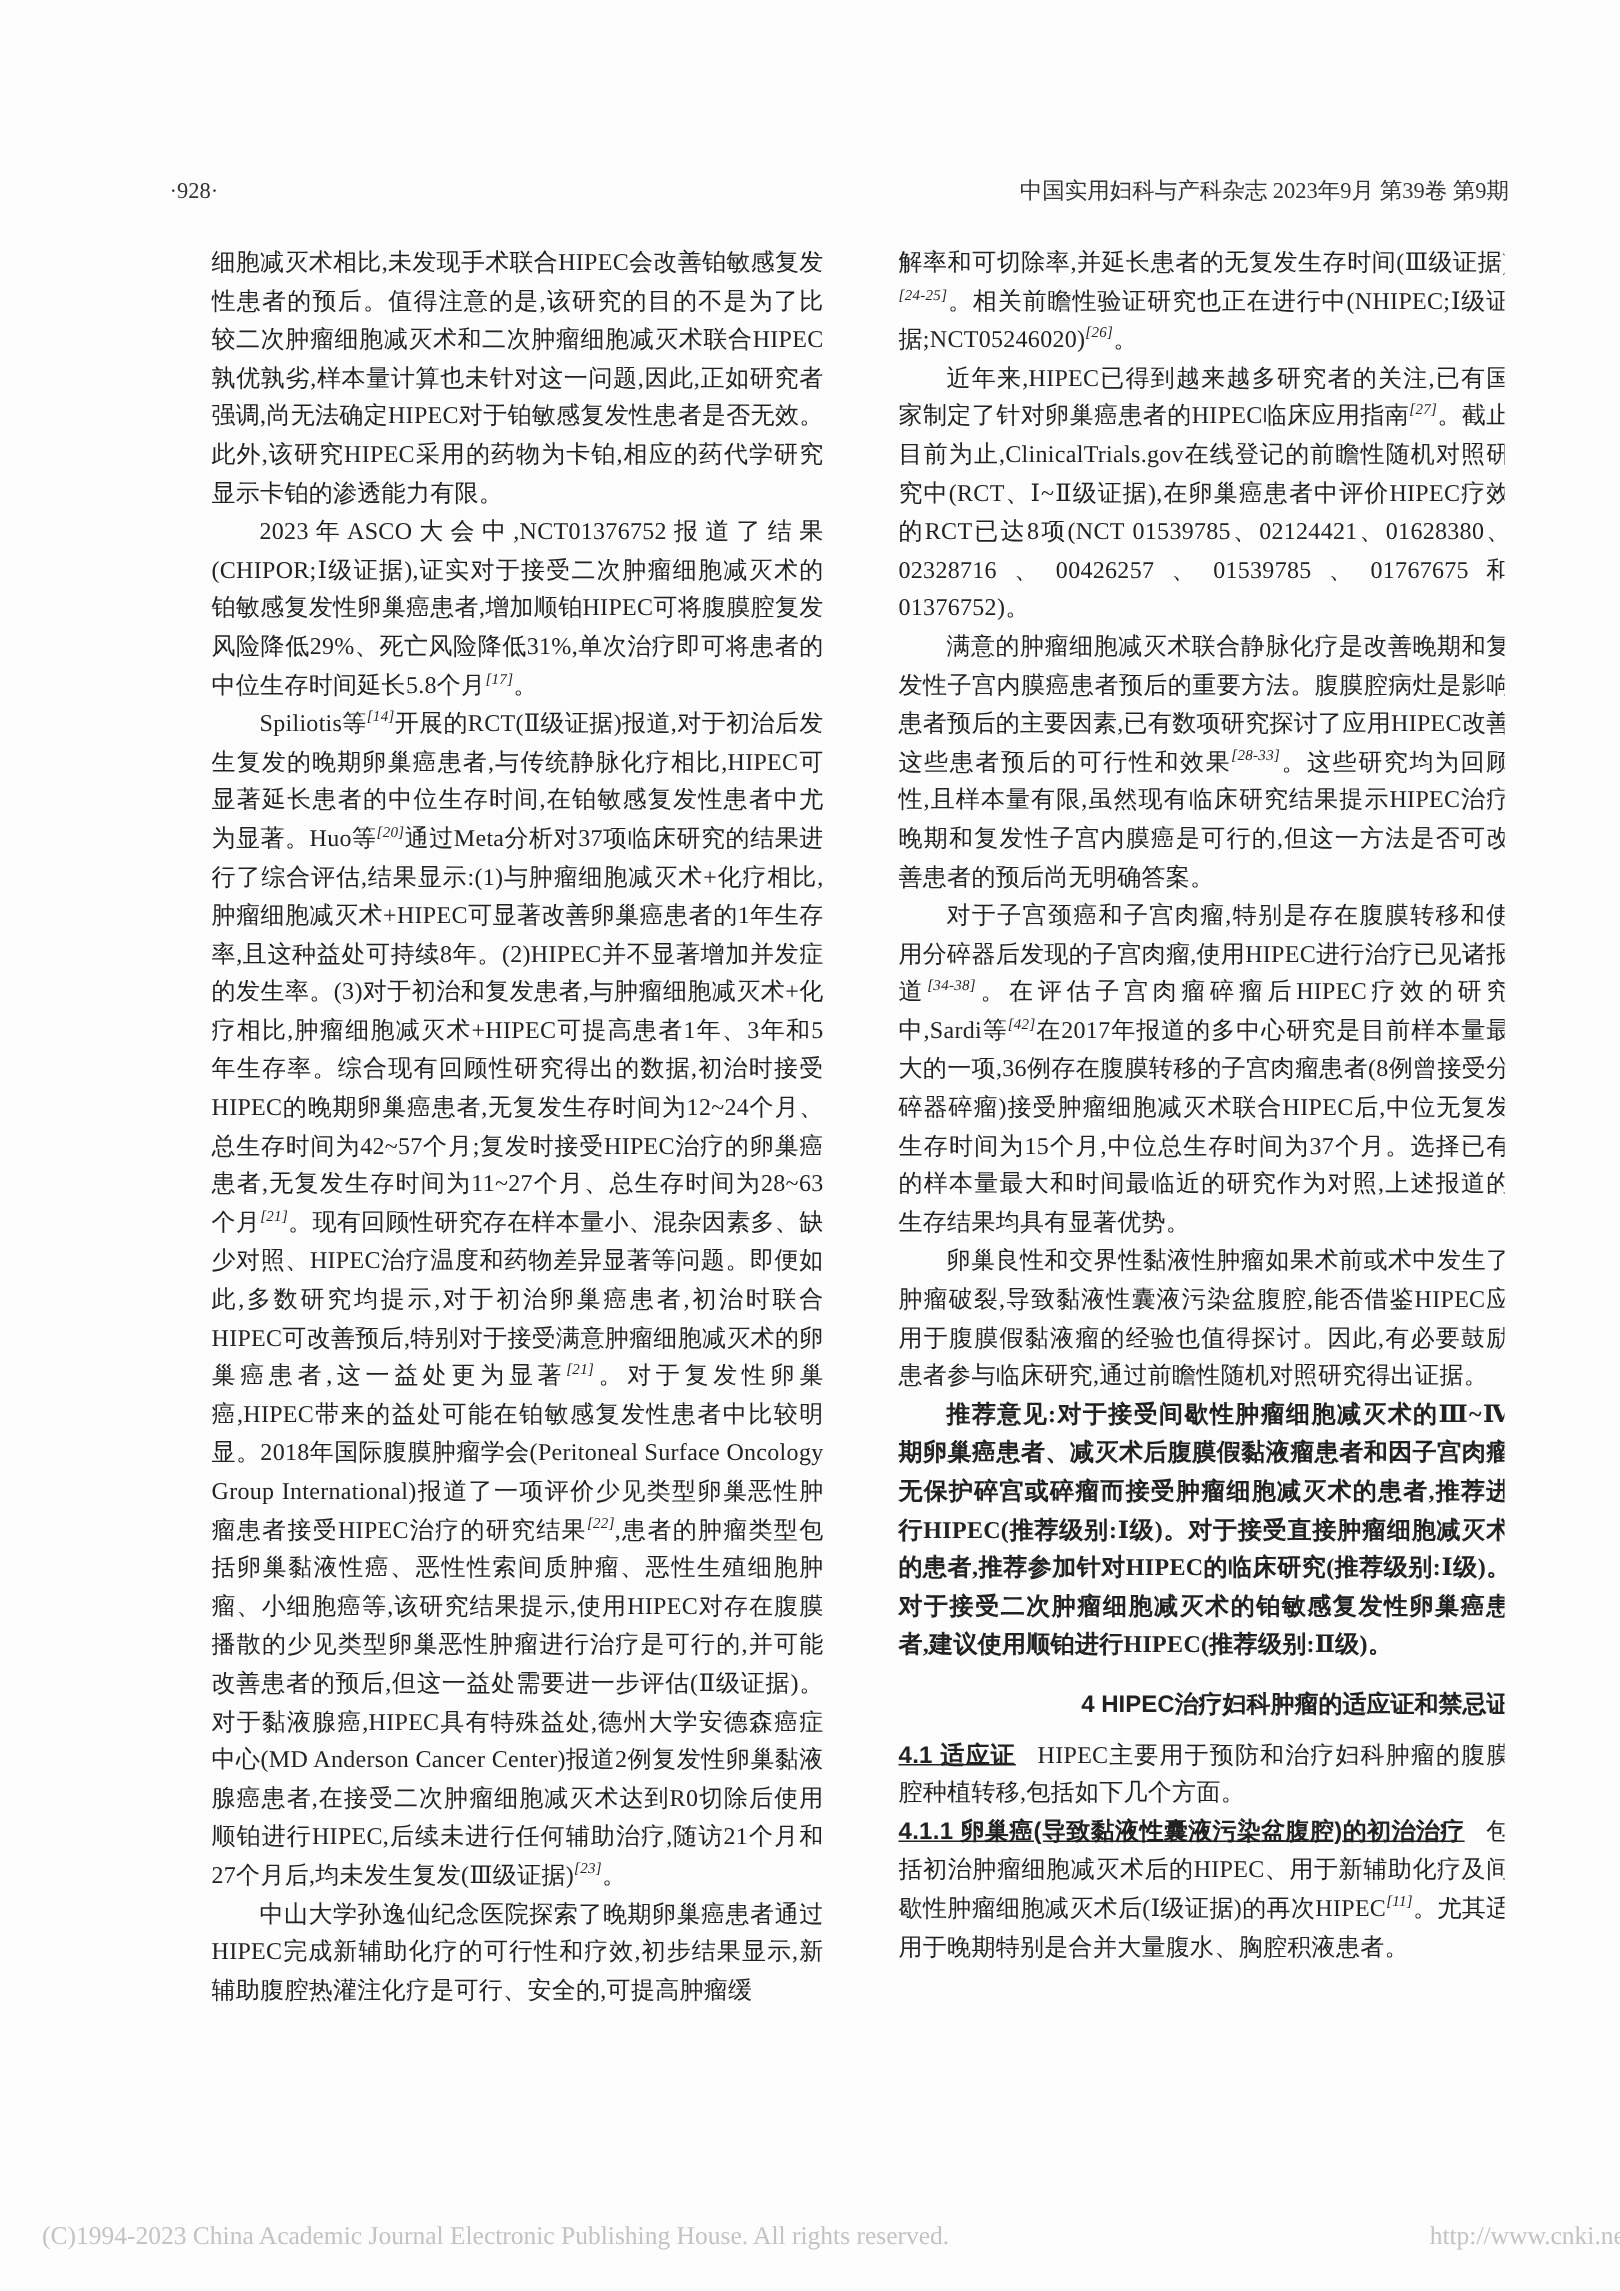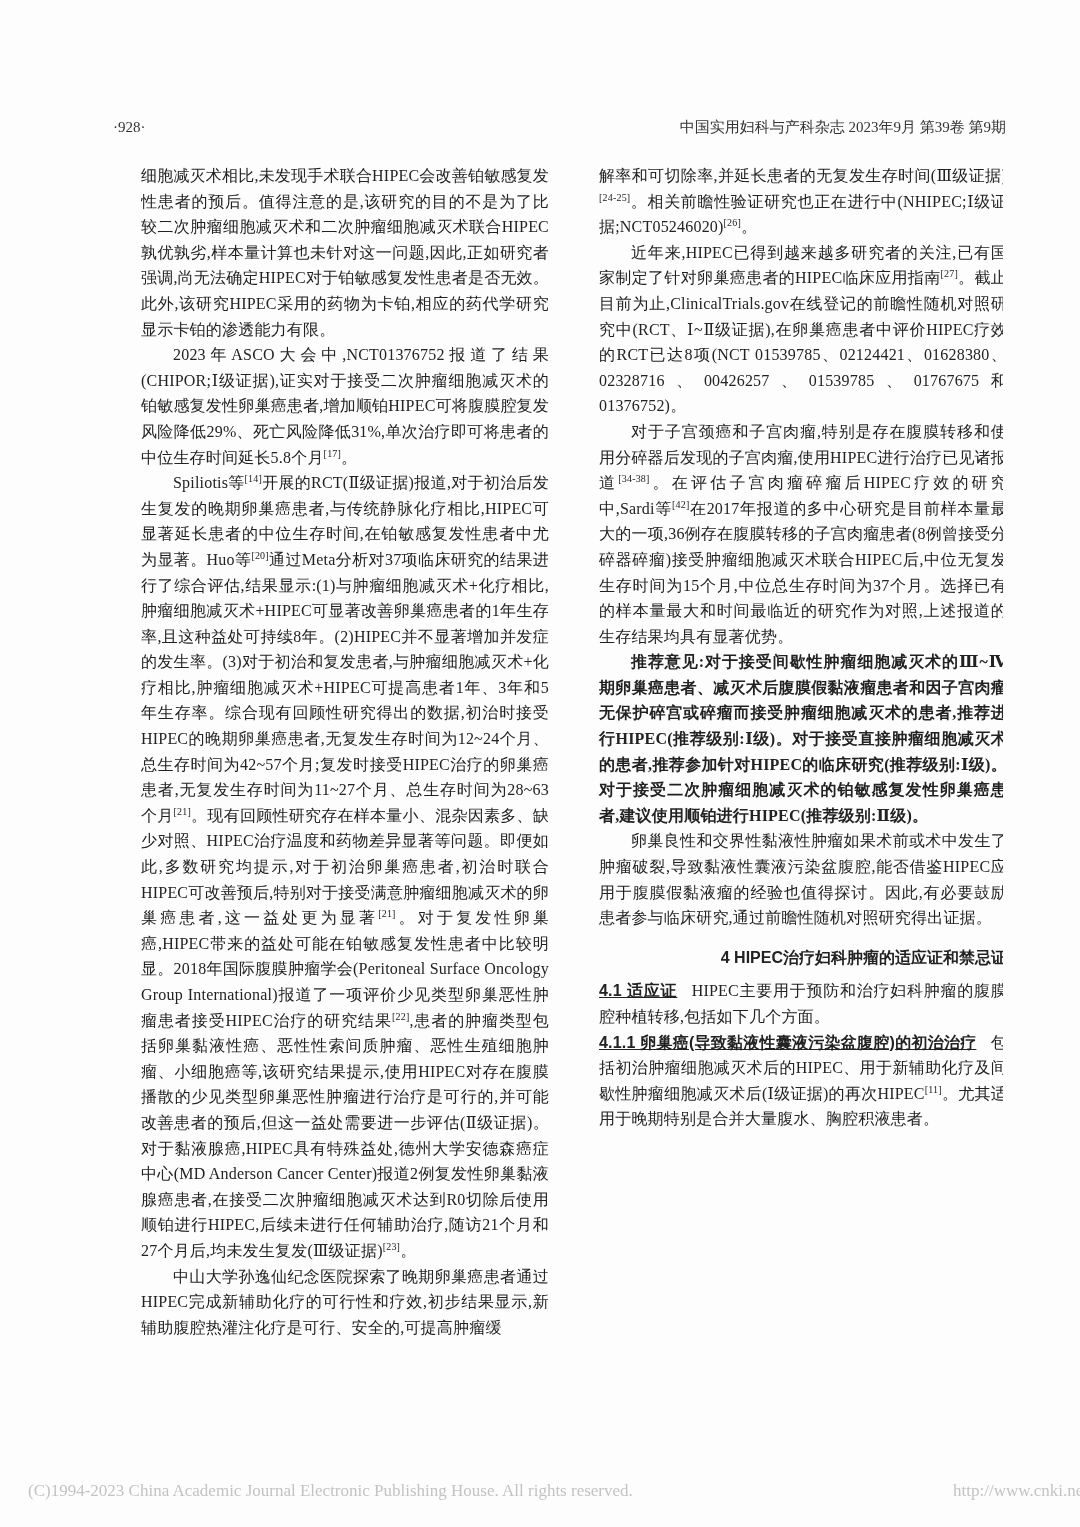--- a/index.html
+++ b/index.html
@@ -24,21 +24,21 @@
   .col{width:408px;flex:0 0 408px;}
   .para{
     margin:0;
     font-size:16px;line-height:25.6px;
     text-align:justify;
     letter-spacing:0.2px;
   }
   .ind{text-indent:2em;}
   .noind{text-indent:0;}
   .bold{font-weight:bold;}
-  .para sup{font-size:10px;line-height:0;vertical-align:super;}
+  .para sup{font-size:10px;line-height:0;vertical-align:super;font-style:italic;}
   .sec-heading{
     margin:14px 0 8px 0;
     font-family:"Liberation Sans","DejaVu Sans",sans-serif;
     font-weight:bold;
     font-size:16px;line-height:25.6px;
     text-align:right;
   }
   .sublabel{
     font-family:"Liberation Sans","DejaVu Sans",sans-serif;
     font-weight:600;
@@ -68,23 +68,24 @@
     <div class="col">
       <p class="para noind"><span>细胞减灭术相比,未发现手术联合HIPEC会改善铂敏感复发性患者的预后。值得注意的是,该研究的目的不是为了比较二次肿瘤细胞减灭术和二次肿瘤细胞减灭术联合HIPEC孰优孰劣,样本量计算也未针对这一问题,因此,正如研究者强调,尚无法确定HIPEC对于铂敏感复发性患者是否无效。此外,该研究HIPEC采用的药物为卡铂,相应的药代学研究显示卡铂的渗透能力有限。</span></p>
       <p class="para ind"><span>2023年ASCO大会中,NCT01376752报道了结果(CHIPOR;Ⅰ级证据),证实对于接受二次肿瘤细胞减灭术的铂敏感复发性卵巢癌患者,增加顺铂HIPEC可将腹膜腔复发风险降低29%、死亡风险降低31%,单次治疗即可将患者的中位生存时间延长5.8个月<sup>[17]</sup>。</span></p>
       <p class="para ind"><span>Spiliotis等<sup>[14]</sup>开展的RCT(Ⅱ级证据)报道,对于初治后发生复发的晚期卵巢癌患者,与传统静脉化疗相比,HIPEC可显著延长患者的中位生存时间,在铂敏感复发性患者中尤为显著。Huo等<sup>[20]</sup>通过Meta分析对37项临床研究的结果进行了综合评估,结果显示:(1)与肿瘤细胞减灭术+化疗相比,肿瘤细胞减灭术+HIPEC可显著改善卵巢癌患者的1年生存率,且这种益处可持续8年。(2)HIPEC并不显著增加并发症的发生率。(3)对于初治和复发患者,与肿瘤细胞减灭术+化疗相比,肿瘤细胞减灭术+HIPEC可提高患者1年、3年和5年生存率。综合现有回顾性研究得出的数据,初治时接受HIPEC的晚期卵巢癌患者,无复发生存时间为12~24个月、总生存时间为42~57个月;复发时接受HIPEC治疗的卵巢癌患者,无复发生存时间为11~27个月、总生存时间为28~63个月<sup>[21]</sup>。现有回顾性研究存在样本量小、混杂因素多、缺少对照、HIPEC治疗温度和药物差异显著等问题。即便如此,多数研究均提示,对于初治卵巢癌患者,初治时联合HIPEC可改善预后,特别对于接受满意肿瘤细胞减灭术的卵巢癌患者,这一益处更为显著<sup>[21]</sup>。对于复发性卵巢癌,HIPEC带来的益处可能在铂敏感复发性患者中比较明显。2018年国际腹膜肿瘤学会(Peritoneal Surface Oncology Group International)报道了一项评价少见类型卵巢恶性肿瘤患者接受HIPEC治疗的研究结果<sup>[22]</sup>,患者的肿瘤类型包括卵巢黏液性癌、恶性性索间质肿瘤、恶性生殖细胞肿瘤、小细胞癌等,该研究结果提示,使用HIPEC对存在腹膜播散的少见类型卵巢恶性肿瘤进行治疗是可行的,并可能改善患者的预后,但这一益处需要进一步评估(Ⅱ级证据)。对于黏液腺癌,HIPEC具有特殊益处,德州大学安德森癌症中心(MD Anderson Cancer Center)报道2例复发性卵巢黏液腺癌患者,在接受二次肿瘤细胞减灭术达到R0切除后使用顺铂进行HIPEC,后续未进行任何辅助治疗,随访21个月和27个月后,均未发生复发(Ⅲ级证据)<sup>[23]</sup>。</span></p>
       <p class="para ind"><span>中山大学孙逸仙纪念医院探索了晚期卵巢癌患者通过HIPEC完成新辅助化疗的可行性和疗效,初步结果显示,新辅助腹腔热灌注化疗是可行、安全的,可提高肿瘤缓</span></p>
     </div>
 
     <div class="col">
       <p class="para noind"><span>解率和可切除率,并延长患者的无复发生存时间(Ⅲ级证据)<sup>[24-25]</sup>。相关前瞻性验证研究也正在进行中(NHIPEC;Ⅰ级证据;NCT05246020)<sup>[26]</sup>。</span></p>
       <p class="para ind"><span>近年来,HIPEC已得到越来越多研究者的关注,已有国家制定了针对卵巢癌患者的HIPEC临床应用指南<sup>[27]</sup>。截止目前为止,ClinicalTrials.gov在线登记的前瞻性随机对照研究中(RCT、Ⅰ~Ⅱ级证据),在卵巢癌患者中评价HIPEC疗效的RCT已达8项(NCT 01539785、02124421、01628380、02328716、00426257、01539785、01767675和01376752)。</span></p>
+      <p class="para ind"><span>满意的肿瘤细胞减灭术联合静脉化疗是改善晚期和复发性子宫内膜癌患者预后的重要方法。腹膜腔病灶是影响患者预后的主要因素,已有数项研究探讨了应用HIPEC改善这些患者预后的可行性和效果<sup>[28-33]</sup>。这些研究均为回顾性,且样本量有限,虽然现有临床研究结果提示HIPEC治疗晚期和复发性子宫内膜癌是可行的,但这一方法是否可改善患者的预后尚无明确答案。</span></p>
       <p class="para ind"><span>对于子宫颈癌和子宫肉瘤,特别是存在腹膜转移和使用分碎器后发现的子宫肉瘤,使用HIPEC进行治疗已见诸报道<sup>[34-38]</sup>。在评估子宫肉瘤碎瘤后HIPEC疗效的研究中,Sardi等<sup>[42]</sup>在2017年报道的多中心研究是目前样本量最大的一项,36例存在腹膜转移的子宫肉瘤患者(8例曾接受分碎器碎瘤)接受肿瘤细胞减灭术联合HIPEC后,中位无复发生存时间为15个月,中位总生存时间为37个月。选择已有的样本量最大和时间最临近的研究作为对照,上述报道的生存结果均具有显著优势。</span></p>
+      <p class="para ind"><span>卵巢良性和交界性黏液性肿瘤如果术前或术中发生了肿瘤破裂,导致黏液性囊液污染盆腹腔,能否借鉴HIPEC应用于腹膜假黏液瘤的经验也值得探讨。因此,有必要鼓励患者参与临床研究,通过前瞻性随机对照研究得出证据。</span></p>
       <p class="para ind bold"><span class="rec-label">推荐意见:</span><span>对于接受间歇性肿瘤细胞减灭术的Ⅲ~Ⅳ期卵巢癌患者、减灭术后腹膜假黏液瘤患者和因子宫肉瘤无保护碎宫或碎瘤而接受肿瘤细胞减灭术的患者,推荐进行HIPEC(推荐级别:Ⅰ级)。对于接受直接肿瘤细胞减灭术的患者,推荐参加针对HIPEC的临床研究(推荐级别:Ⅰ级)。对于接受二次肿瘤细胞减灭术的铂敏感复发性卵巢癌患者,建议使用顺铂进行HIPEC(推荐级别:Ⅱ级)。</span></p>
-      <p class="para ind"><span>卵巢良性和交界性黏液性肿瘤如果术前或术中发生了肿瘤破裂,导致黏液性囊液污染盆腹腔,能否借鉴HIPEC应用于腹膜假黏液瘤的经验也值得探讨。因此,有必要鼓励患者参与临床研究,通过前瞻性随机对照研究得出证据。</span></p>
       <h3 class="sec-heading">4 HIPEC治疗妇科肿瘤的适应证和禁忌证</h3>
       <p class="para noind"><span class="sublabel">4.1 适应证</span><span>HIPEC主要用于预防和治疗妇科肿瘤的腹膜腔种植转移,包括如下几个方面。</span></p>
       <p class="para noind"><span class="sublabel">4.1.1 卵巢癌(导致黏液性囊液污染盆腹腔)的初治治疗</span><span>包括初治肿瘤细胞减灭术后的HIPEC、用于新辅助化疗及间歇性肿瘤细胞减灭术后(Ⅰ级证据)的再次HIPEC<sup>[11]</sup>。尤其适用于晚期特别是合并大量腹水、胸腔积液患者。</span></p>
     </div>
 
   </div>
 
   <div class="footer">
     <span>(C)1994-2023 China Academic Journal Electronic Publishing House. All rights reserved.</span>
     <span>http://www.cnki.net</span>

